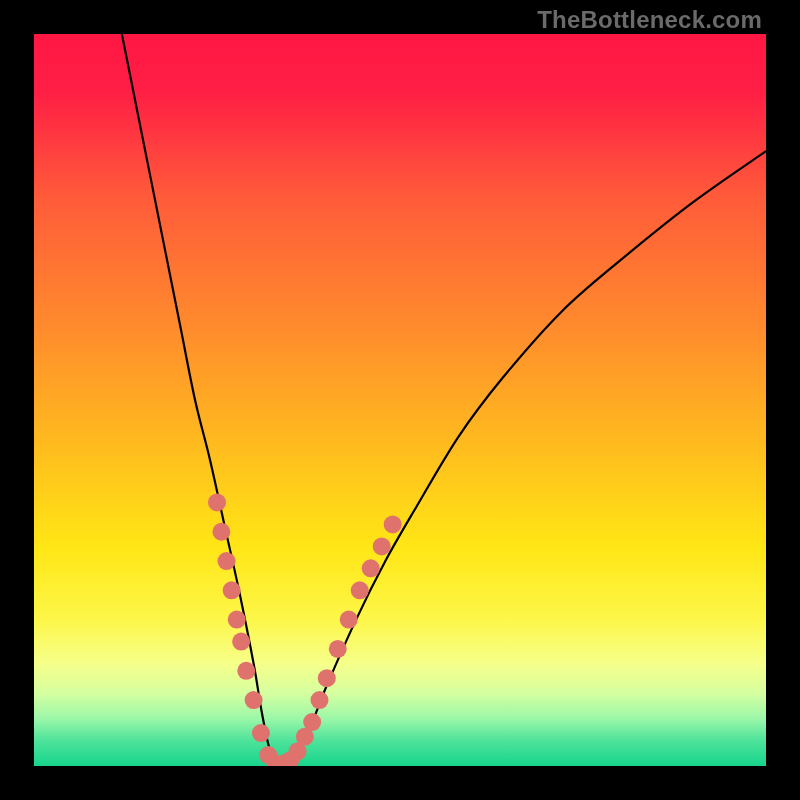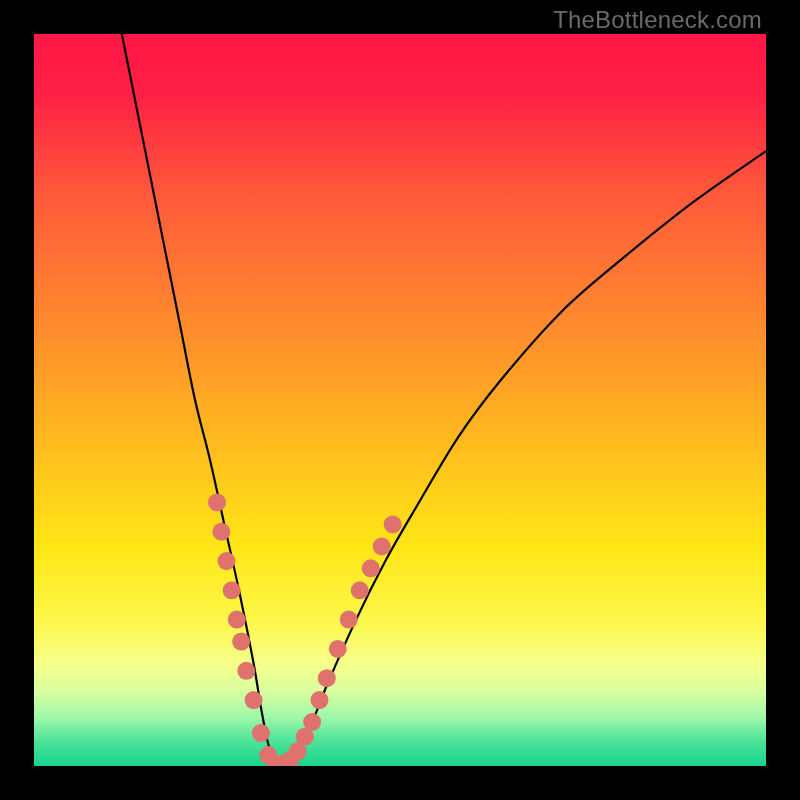--- a/index.html
+++ b/index.html
@@ -40,21 +40,21 @@
     top: 0;
     width: 100%;
     height: 100%;
   }
   .watermark {
     position: absolute;
     top: 6px;
     right: 38px;
     color: #6a6a6a;
     font-size: 24px;
-    font-weight: 400;
+    font-weight: 700;
     letter-spacing: 0.2px;
     user-select: none;
   }
 </style>
 </head>
 <body>
 
 <div class="frame">
   <div class="plot-area">
     <svg class="gradient-bg" viewBox="0 0 732 732" preserveAspectRatio="none">

